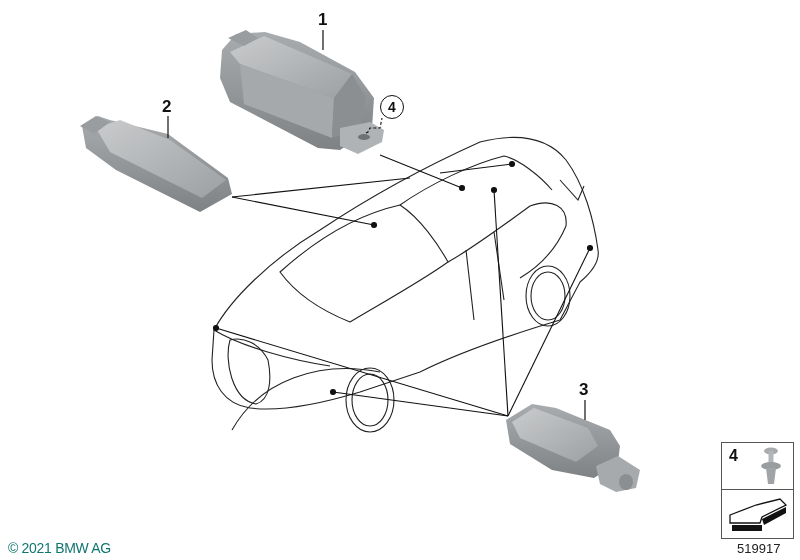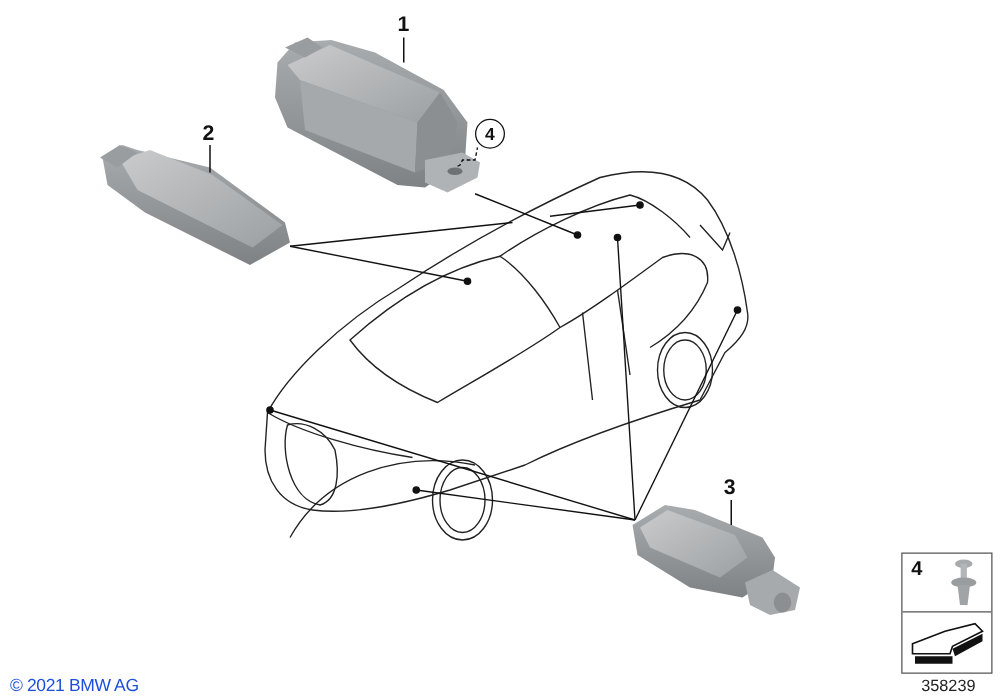--- a/index.html
+++ b/index.html
@@ -1,20 +1,20 @@
 <!DOCTYPE html>
 <html><head>
 <meta charset="utf-8">
 <style>
   html, body { margin:0; padding:0; background:#ffffff; }
   body { width:800px; height:560px; position:relative; overflow:hidden; font-family:"Liberation Sans", sans-serif; }
   #diagram { position:absolute; left:0; top:0; width:800px; height:560px; }
   .callout { position:absolute; font-family:"Liberation Sans", sans-serif; font-weight:bold; font-size:17px; color:#111; }
   .circle-callout { position:absolute; width:22px; height:22px; border:1.5px solid #111; border-radius:50%; font-weight:bold; font-size:14px; text-align:center; line-height:22px; color:#111; background:#fff; }
-  .copyright { position:absolute; left:8px; top:540px; font-size:14px; color:#1d4ed8; letter-spacing:-0.3px; }
+  .copyright { position:absolute; left:8px; top:540px; font-size:14px; color:#0f766e; letter-spacing:-0.3px; }
   .drawing-no { position:absolute; left:737px; top:541px; font-size:13px; color:#222; }
   .legend-box { position:absolute; left:721px; top:442px; width:71px; height:95px; border:1px solid #555; background:#fff; }
   .legend-top { position:absolute; left:0; top:0; width:71px; height:46px; border-bottom:1px solid #555; }
   .legend-num { position:absolute; left:7px; top:4px; font-size:16px; font-weight:bold; color:#111; }
 </style>
 </head>
 <body>
 
 <svg id="diagram" viewBox="0 0 800 560" xmlns="http://www.w3.org/2000/svg">
   <defs>
@@ -107,13 +107,13 @@
     </svg>
   </div>
   <svg style="position:absolute;left:4px;top:52px;" width="62" height="38" viewBox="0 0 62 38">
     <polygon points="4,20 30,10 54,4 60,10 36,22 34,28 4,28" fill="#fff" stroke="#111" stroke-width="1.3"></polygon>
     <polygon points="6,30 36,30 36,36 6,36" fill="#111"></polygon>
     <polygon points="36,24 60,12 60,18 38,30" fill="#111"></polygon>
   </svg>
 </div>
 
 <div class="copyright">© 2021 BMW AG</div>
-<div class="drawing-no">358239</div>
+<div class="drawing-no">519917</div>
 
 </body></html>

